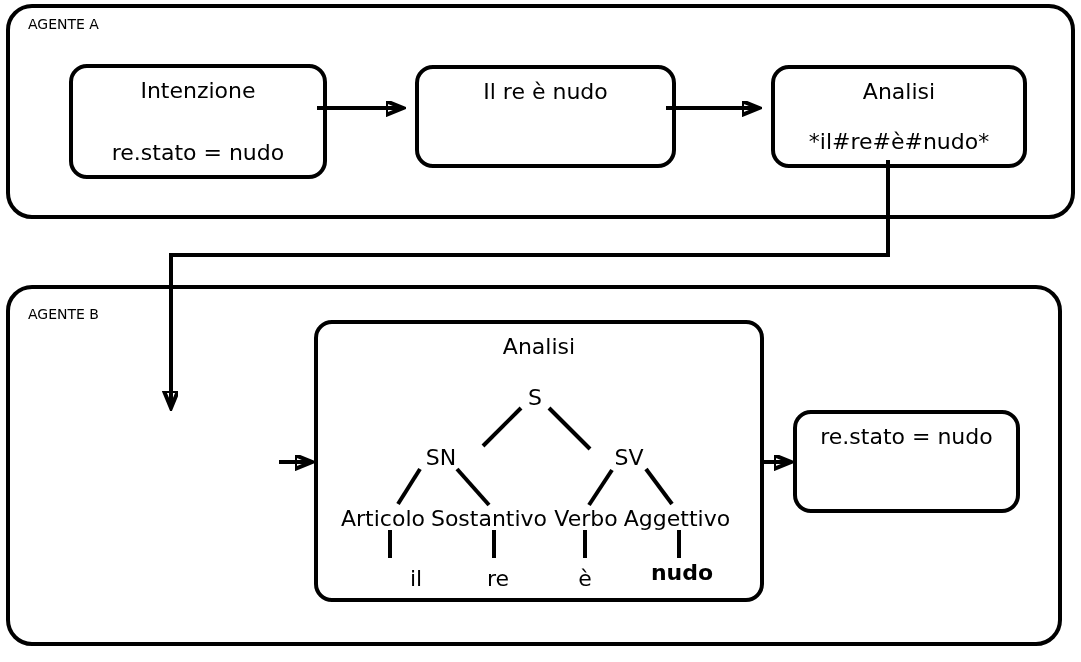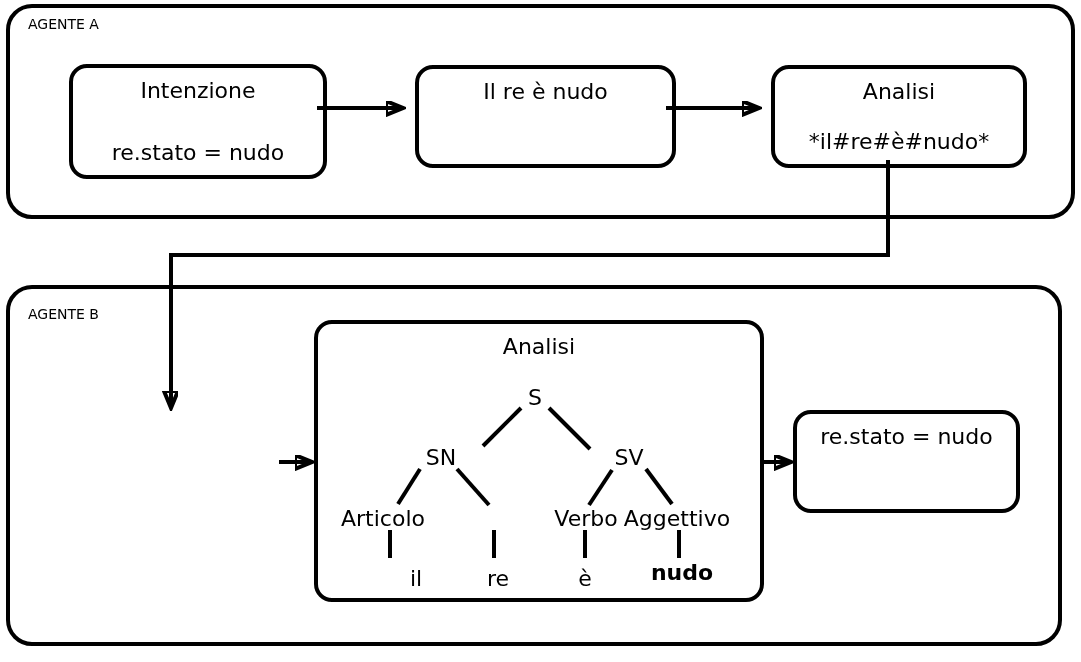--- a/index.html
+++ b/index.html
@@ -111,20 +111,21 @@
 
   <div id="box-disambiguazione" class="node-box">
     <span class="node-content">re.stato = nudo</span>
   </div>
 
   <span class="tree-label" style="left:535px; top:397px;">S</span>
   <span class="tree-label" style="left:441px; top:457px;">SN</span>
   <span class="tree-label" style="left:629px; top:457px;">SV</span>
 
   <span class="tree-label" style="left:383px; top:518px;">Articolo</span>
+  <span class="tree-label" style="left:489px; top:518px;">Sostantivo</span>
   <span class="tree-label" style="left:586px; top:518px;">Verbo</span>
   <span class="tree-label" style="left:677px; top:518px;">Aggettivo</span>
 
   <span class="tree-label" style="left:390px; top:578px;margin-left:26px;">il</span>
   <span class="tree-label" style="left:498px; top:578px;">re</span>
   <span class="tree-label" style="left:585px; top:578px;">è</span>
   <span class="tree-label" style="left:682px; top:572px;font-weight:bold;">nudo</span>
 
   <svg id="svg-overlay" viewBox="0 0 1081 662" xmlns="http://www.w3.org/2000/svg">
     <defs>

